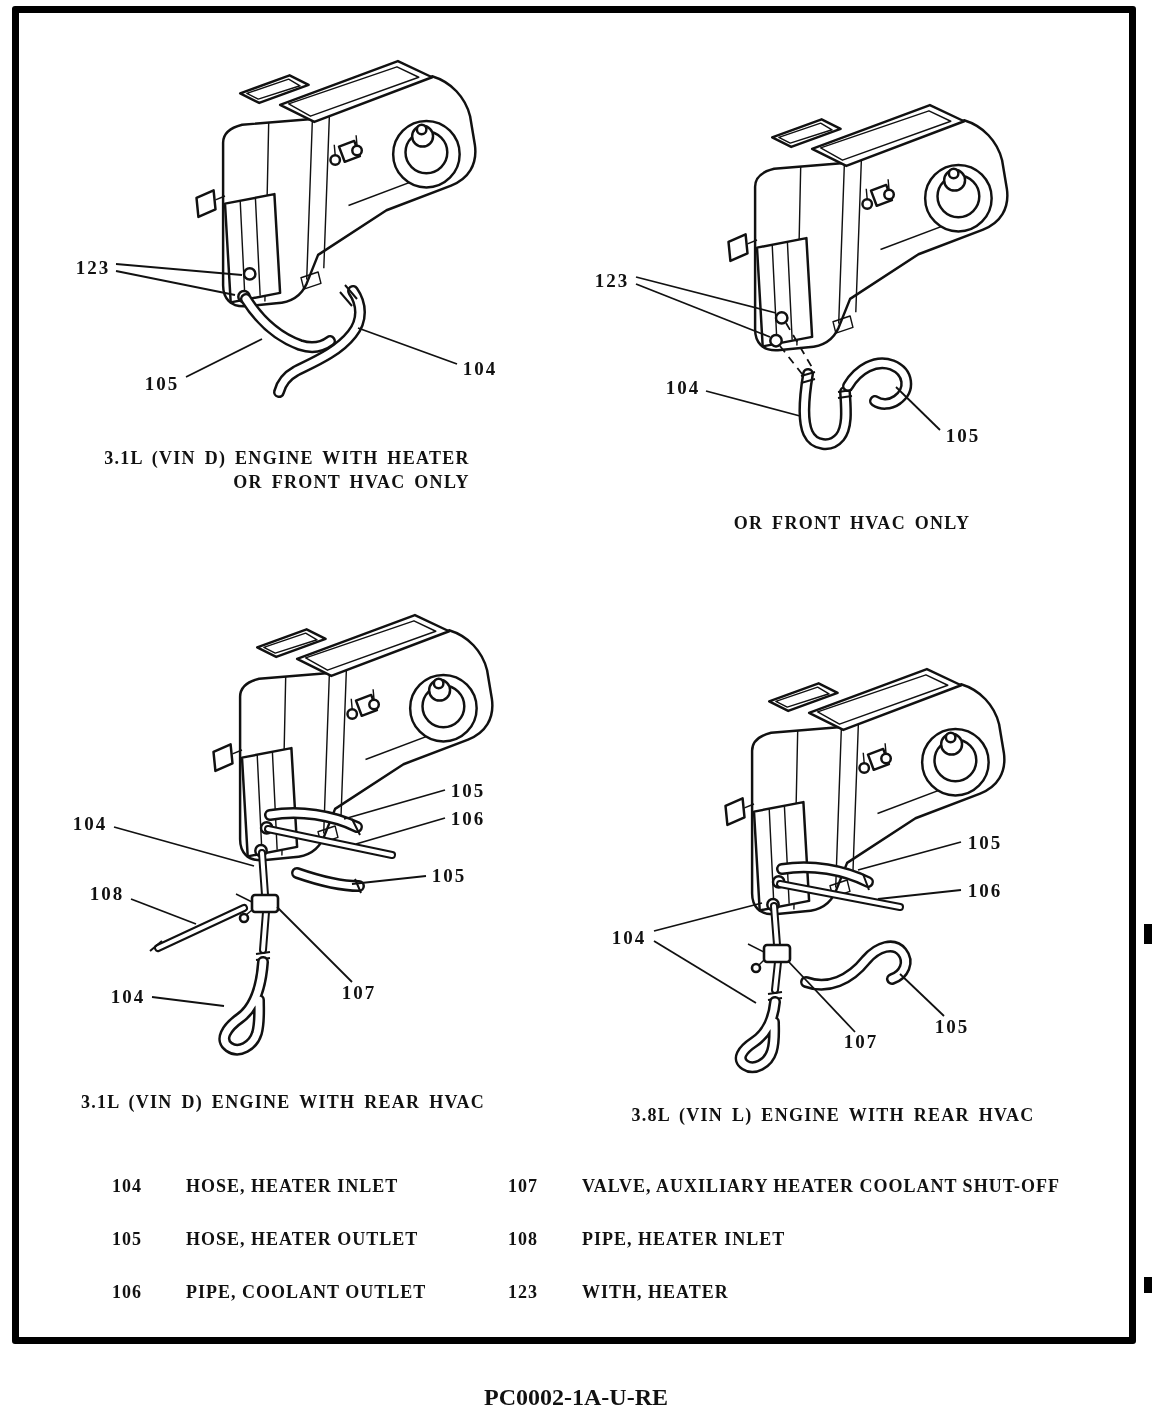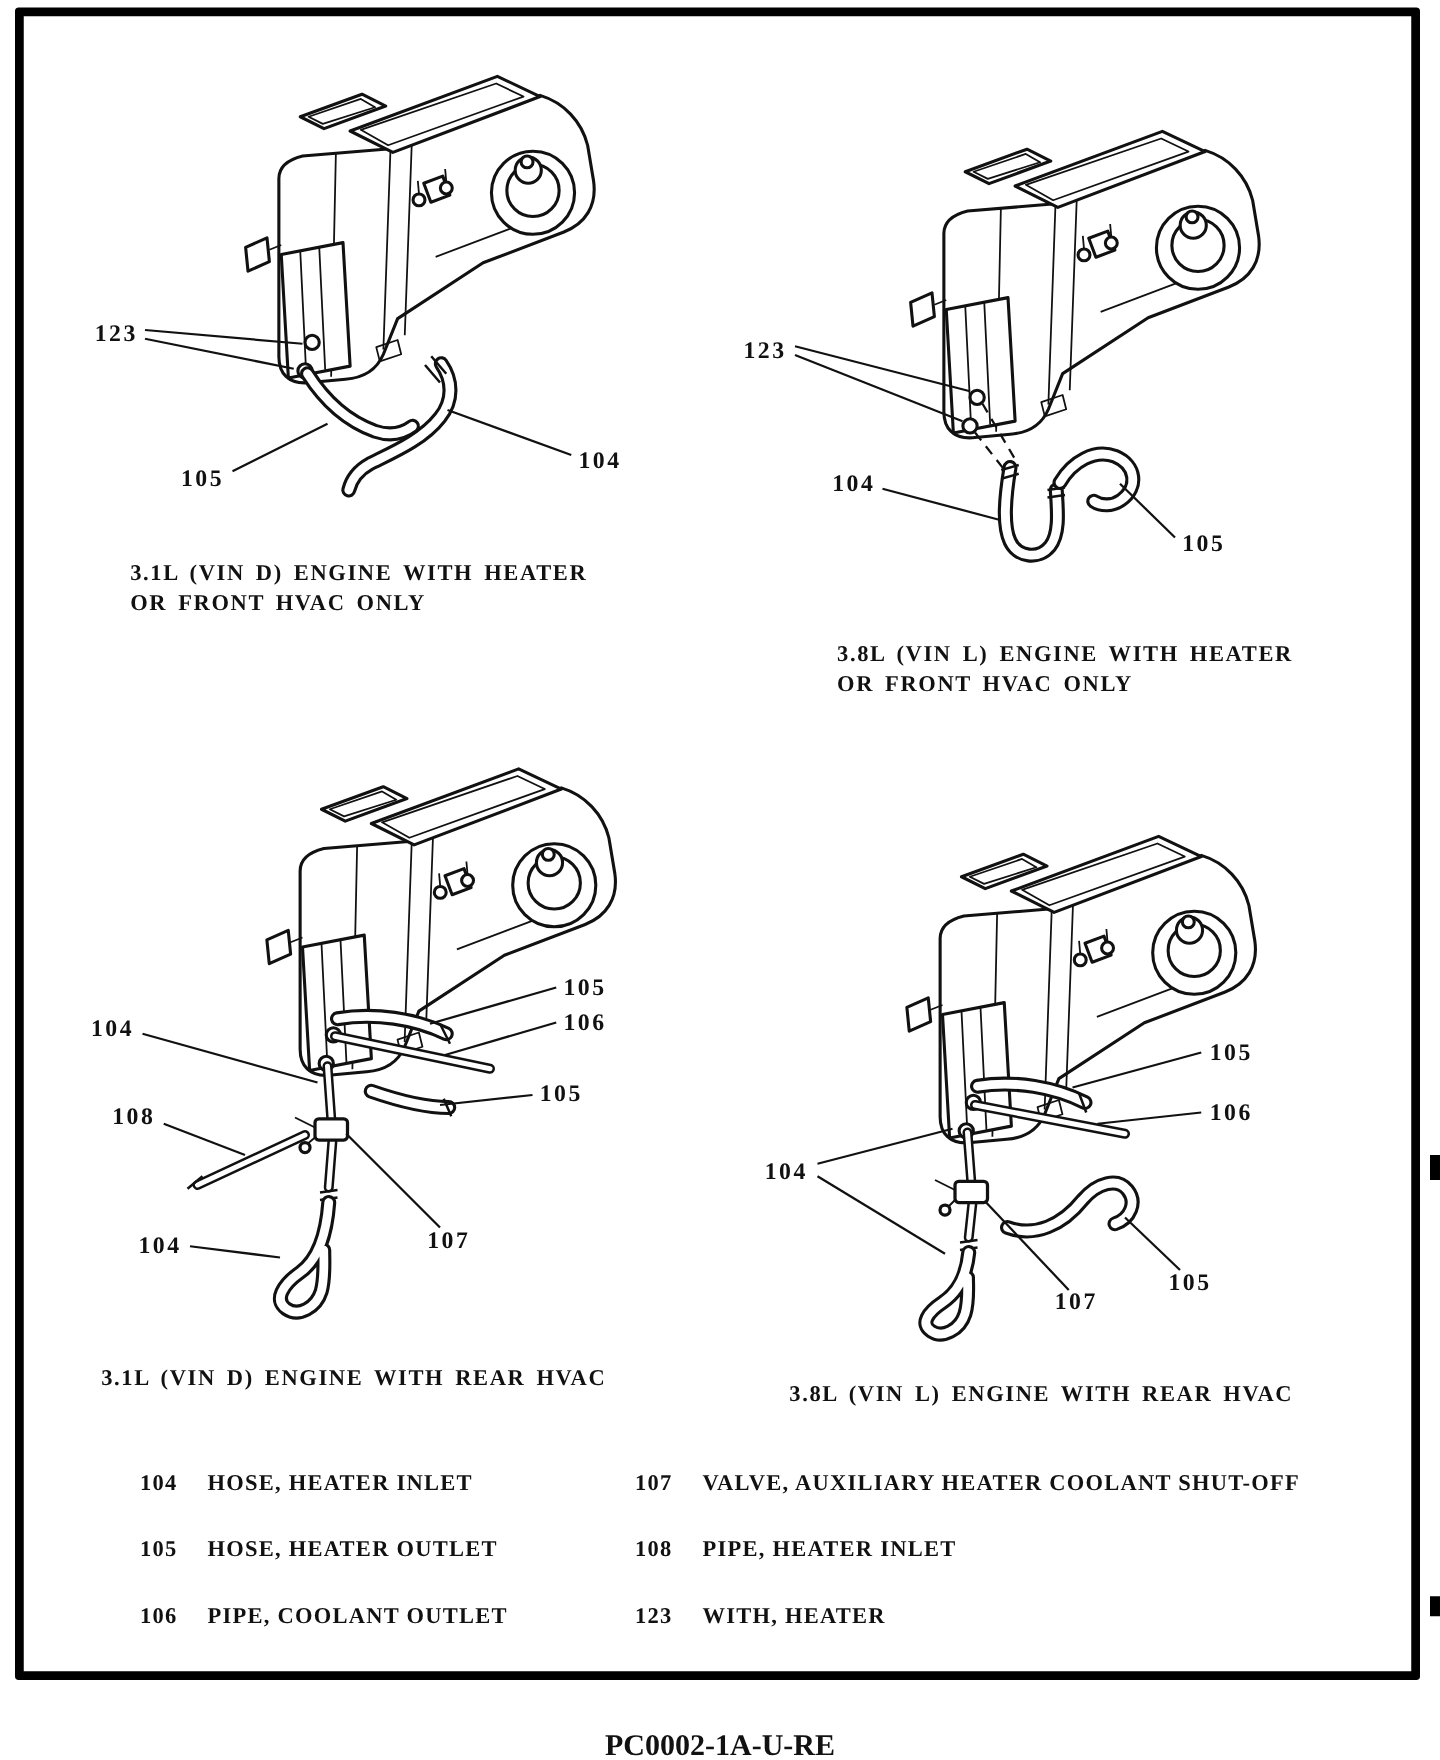--- a/index.html
+++ b/index.html
@@ -20,29 +20,29 @@
   .pipe  { stroke:#111; stroke-width:8;  fill:none; stroke-linecap:round; }
   .pcore { stroke:#fff; stroke-width:4;  fill:none; stroke-linecap:round; }
   .leader{ stroke:#111; stroke-width:1.8; fill:none; }
   .dash  { stroke:#111; stroke-width:1.8; fill:none; stroke-dasharray:8 6; }
   .rib   { stroke:#111; stroke-width:2; fill:none; }
   .callout {
     position:absolute; transform:translate(-50%,-50%);
     font-weight:700; font-size:19px; letter-spacing:2px; white-space:nowrap;
   }
   .caption {
-    position:absolute; transform:translateX(-50%); text-align:left;
+    position:absolute; transform:translateX(-50%); text-align:right;
     font-weight:700; font-size:18px; letter-spacing:1.3px; word-spacing:3px;
     white-space:nowrap; line-height:24px;
   }
   .legend-col { position:absolute; display:flex; flex-direction:column; gap:32px; }
   .legend-row { display:flex; align-items:baseline; font-weight:700; font-size:18px;
     letter-spacing:1px; white-space:nowrap; }
   .legend-num { width:46px; }
-  .legend-desc { margin-left:8px;text-align:center; }
+  .legend-desc { margin-left:28px;text-align:center; }
   .footer {
     position:absolute; left:50%; transform:translateX(-50%);
     font-weight:700; font-size:24px; white-space:nowrap; text-align:right;margin-top:32px;
   }
   .edge-mark { position:absolute; right:0; width:8px; background:#000; }
 </style>
 </head>
 <body>
 
 <div style="position:absolute;inset:0;font-family:Liberation Serif, serif;">
@@ -204,21 +204,20 @@
   <div class="callout" style="left:985px;top:891px">106</div>
   <div class="callout" style="left:629px;top:938px">104</div>
   <div class="callout" style="left:861px;top:1042px">107</div>
   <div class="callout" style="left:952px;top:1027px">105</div>
 
   <div class="caption" style="left:287px;top:446px">
     <div>3.1L (VIN D) ENGINE WITH HEATER</div>
     <div>OR FRONT HVAC ONLY</div>
   </div>
   <div class="caption" style="left:852px;top:511px">
-    <div>3.8L (VIN L) ENGINE WITH HEATER</div>
     <div>OR FRONT HVAC ONLY</div>
   </div>
   <div class="caption" style="left:283px;top:1090px">
     <div>3.1L (VIN D) ENGINE WITH REAR HVAC</div>
   </div>
   <div class="caption" style="left:833px;top:1103px">
     <div>3.8L (VIN L) ENGINE WITH REAR HVAC</div>
   </div>
 
   <div class="legend-col" style="left:112px;top:1176px">

